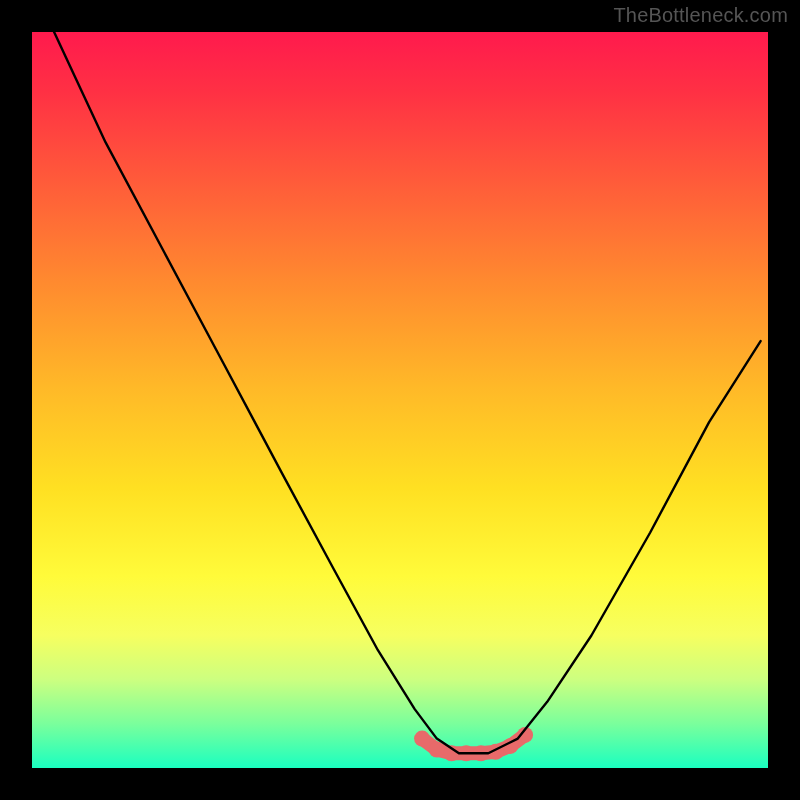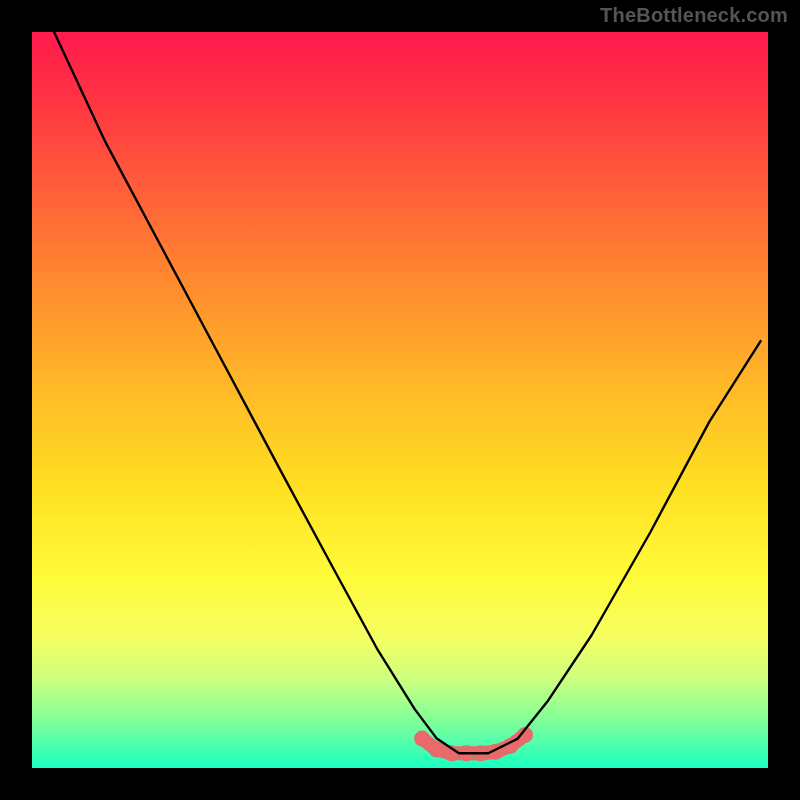--- a/index.html
+++ b/index.html
@@ -9,21 +9,21 @@
     width: 800px;
     height: 800px;
     background: #000;
   }
   .watermark {
     position: absolute;
     top: 4px;
     right: 12px;
     font-family: Arial, Helvetica, sans-serif;
     font-size: 20px;
-    font-weight: bold;
+    font-weight: normal;
     color: #555;
     letter-spacing: 0.2px;
     z-index: 20;
   }
   .plot-wrap {
     position: absolute;
     left: 32px;
     right: 32px;
     top: 32px;
     bottom: 32px;

